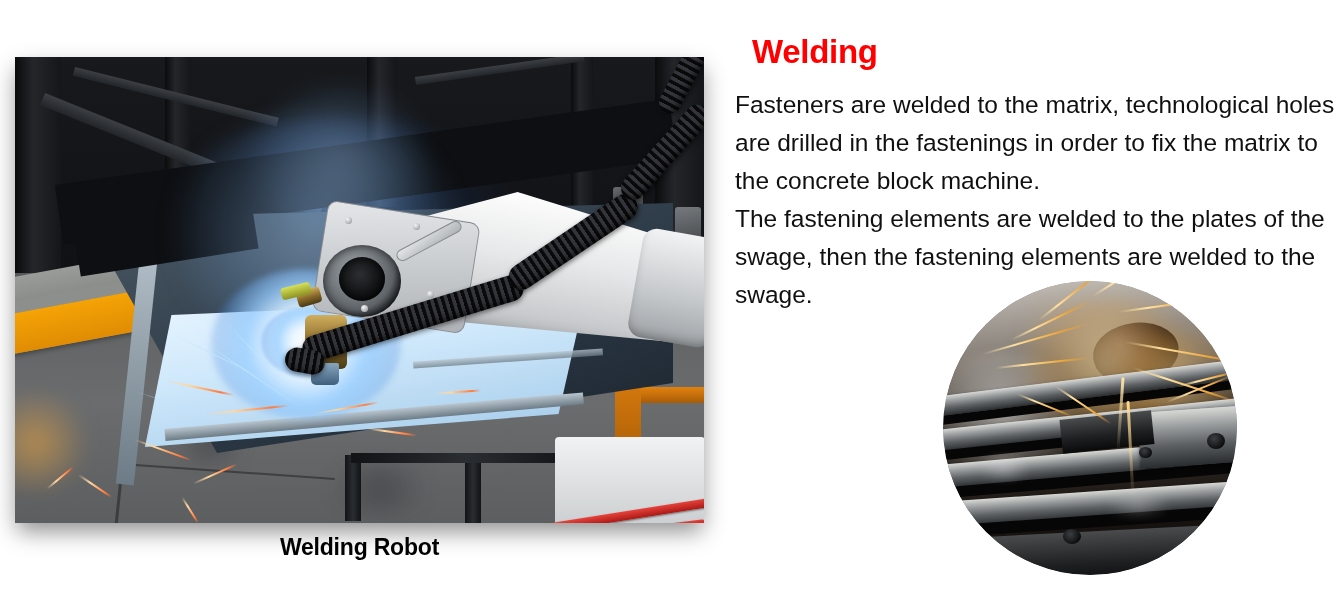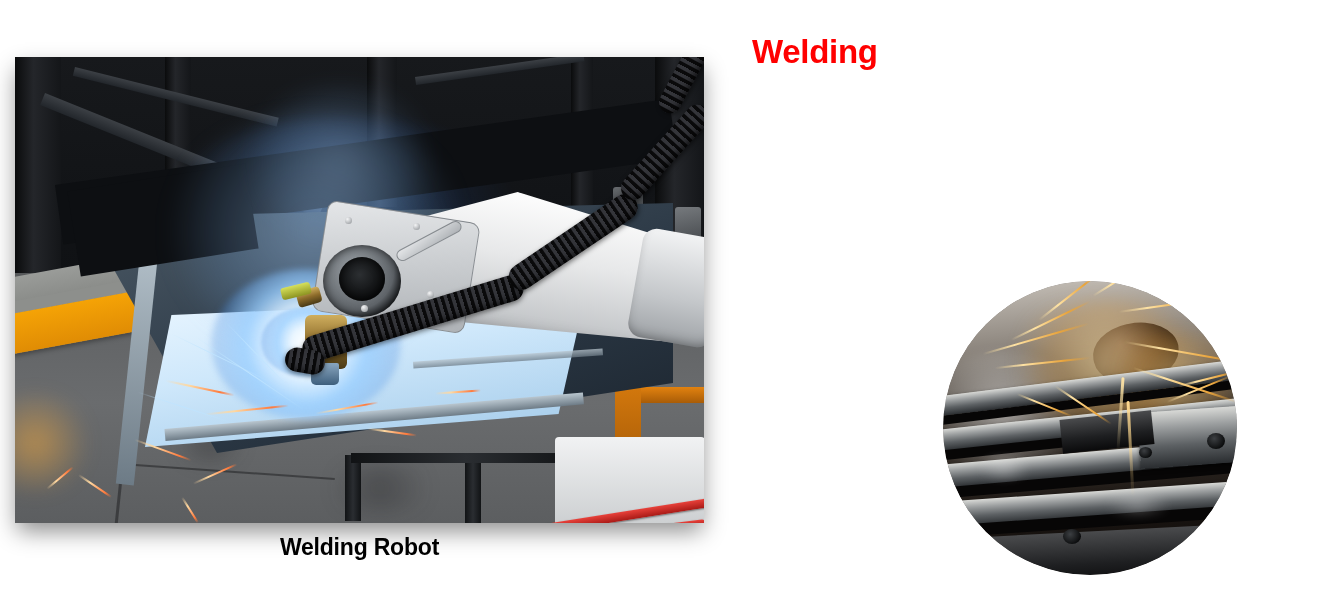--- a/index.html
+++ b/index.html
@@ -412,20 +412,22 @@
     <div class="spark-b" style="left:120px;top:350px;width:100px;transform:rotate(18deg);"></div>
 
   </div>
 </div>
 
 <div id="caption">Welding Robot</div>
 
 <div id="title">Welding</div>
 
 <div id="body-text">
+  <p>Fasteners are welded to the matrix, technological holes are drilled in the fastenings in order to fix the matrix to the concrete block machine.</p>
+  <p>The fastening elements are welded to the plates of the swage, then the fastening elements are welded to the swage.</p>
 </div>
 
 <div id="circle-photo">
   <div class="c-bg"></div>
 
   <div class="c-haze" style="left:-30px;top:70px;width:180px;height:120px;"></div>
 
   <div class="c-grindhead" style="left:150px;top:42px;width:86px;height:60px;transform:rotate(-12deg);"></div>
   <div class="c-sparkburst" style="left:58px;top:18px;width:210px;height:130px;"></div>
   <div class="c-sparkburst" style="left:160px;top:50px;width:150px;height:100px;opacity:.85;"></div>

